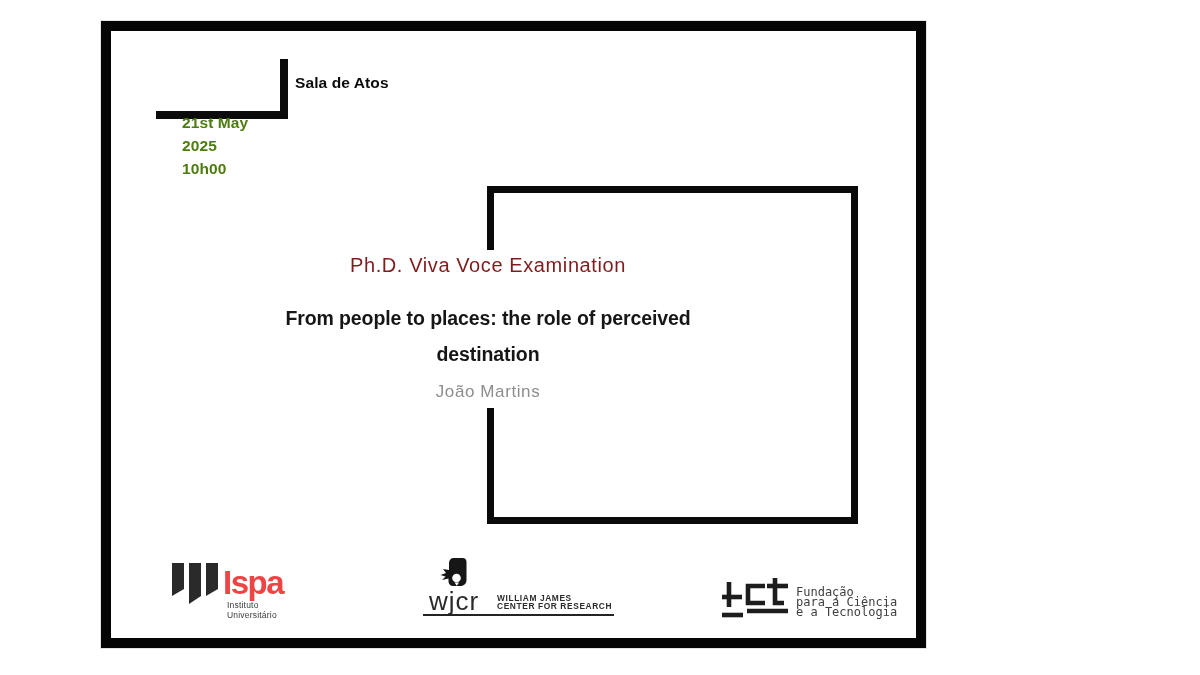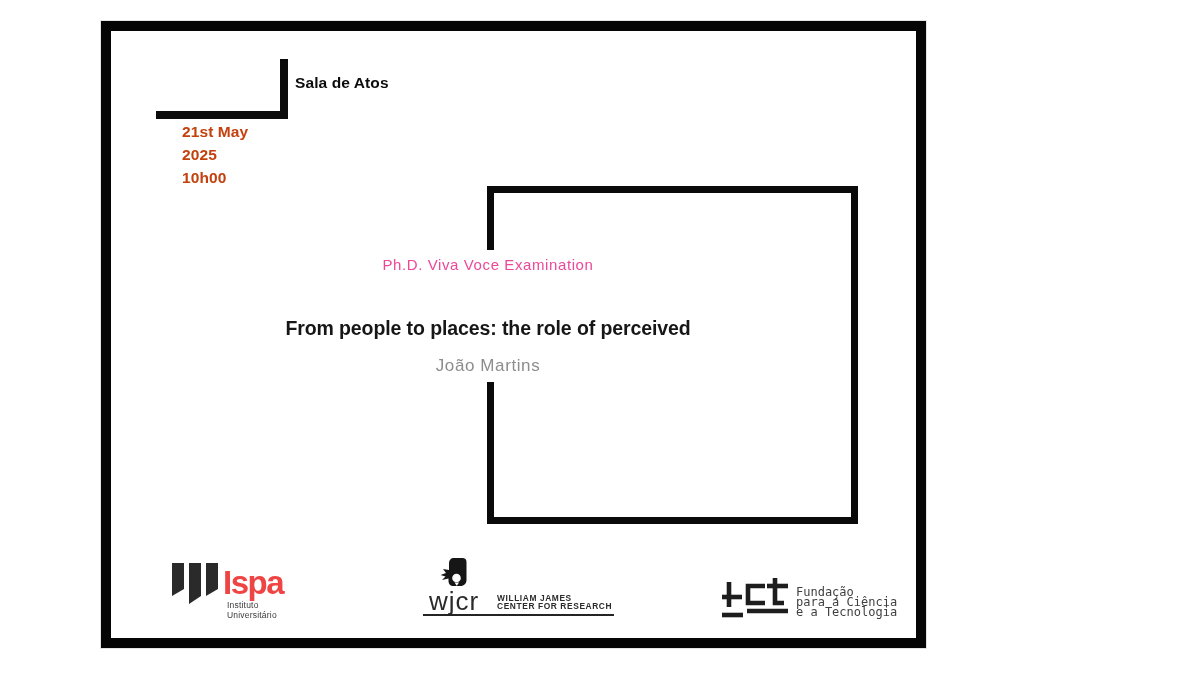--- a/index.html
+++ b/index.html
@@ -24,42 +24,42 @@
   #bracket-h { left:156px; top:111px; width:132px; height:8px; }
   #bracket-v { left:280px; top:59px;  width:8px;  height:60px; }
 
   #room-label {
     left:295px; top:74px;
     font-size:15.5px; font-weight:bold; color:#0c0c0c;
     letter-spacing:0.1px; line-height:18px;
   }
 
   #datetime-block {
-    left:182px; top:120px;
-    font-size:15.5px; font-weight:bold; color:#c2410c;
+    left:182px; top:111px;
+    font-size:15.5px; font-weight:bold; color:#4d7c0f;
     line-height:23px; letter-spacing:0.1px;
   }
 
   
   #inner-frame {
     left:487px; top:186px; width:371px; height:338px;
     border:7px solid #0a0a0a;
   }
 
   
   #text-block {
     left:256px; top:250px; width:464px;
     background:#ffffff; text-align:center;
     padding:6px 0 6px 0;
   }
   #eyebrow {
-    font-size:15px; color:#ec4899;
+    font-size:20px; color:#7f1d1d;
     letter-spacing:0.6px; line-height:18px; font-weight:400;
   }
-  #title-wrap { margin-top:36px; }
+  #title-wrap { margin-top:26px; }
   .title-line {
     font-size:19.5px; font-weight:bold; color:#161616;
     line-height:36px; letter-spacing:-0.1px;
   }
   #author {
     font-size:17px; color:#8d8d8d;
     letter-spacing:0.6px; line-height:20px; margin-top:10px;
   }
 
   
@@ -117,20 +117,21 @@
     <div>2025</div>
     <div>10h00</div>
   </div>
 
   <div class="abs" id="inner-frame"></div>
 
   <div class="abs" id="text-block">
     <div id="eyebrow">Ph.D. Viva Voce Examination</div>
     <div id="title-wrap">
       <div class="title-line">From people to places: the role of perceived</div>
+      <div class="title-line">destination</div>
     </div>
     <div id="author">João Martins</div>
   </div>
 
   <div class="abs" id="ispa-icon">
     <svg width="46" height="41" viewBox="0 0 46 41">
       <polygon points="0,0 12,0 12,26 0,33" fill="#2b2a2a"></polygon>
       <polygon points="17,0 29,0 29,33 17,41" fill="#2b2a2a"></polygon>
       <polygon points="34,0 46,0 46,26 34,33" fill="#2b2a2a"></polygon>
     </svg>

